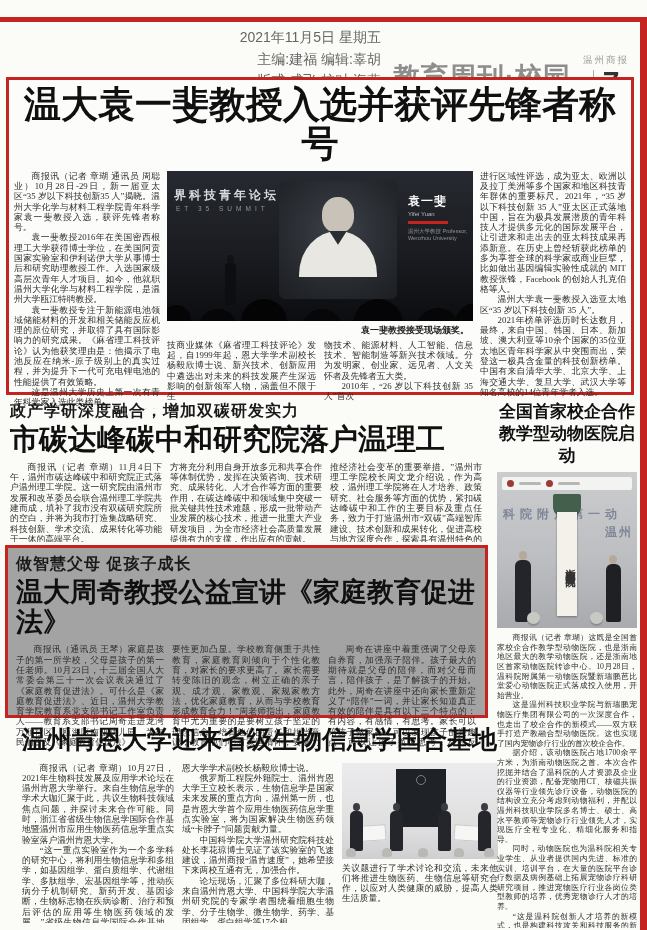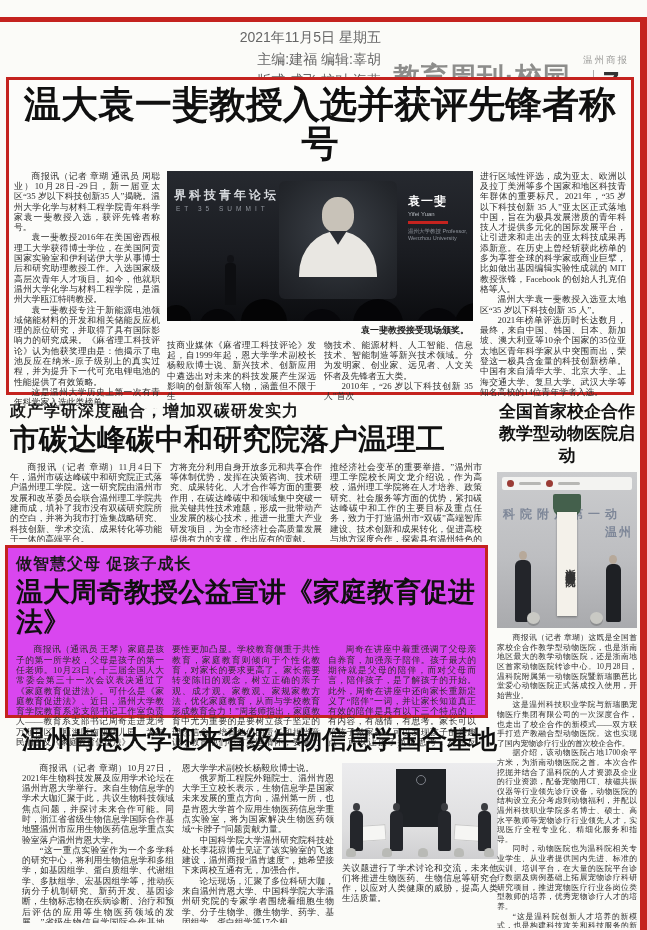--- a/index.html
+++ b/index.html
@@ -63,21 +63,21 @@
               box-shadow: 42px 8px 0 4px #060608, 88px 2px 0 8px #040405, 146px 10px 0 6px #07070a,
                           202px 4px 0 10px #050507, 262px 10px 0 7px #060609, 300px 4px 0 6px #050506; }
 
   
   .a2 { position:absolute; left:10px; top:401px; width:478px; height:141px; overflow:hidden; }
   .a2 .headline-l { font-size:29px; margin-top:2px; }
   .a2-cols { display:flex; gap:8px; margin-top:6px; height:86px; overflow:hidden; }
   .a2-cols .col { width:152px; }
 
   
-  .a3 { position:absolute; left:5px; top:545px; width:483px; height:173px; border:3px solid #c4231f; background:#d946ef; padding:6px 8px 5px; }
+  .a3 { position:absolute; left:5px; top:545px; width:483px; height:173px; border:3px solid #c4231f; background:#a3a3a3; padding:6px 8px 5px; }
   .a3 .headline-l { font-size:27px; margin-top:3px; }
   .a3-cols { display:flex; gap:8px; margin-top:7px; height:104px; overflow:hidden; }
   .a3-cols .col { width:148px; }
 
   
   .a4 { position:absolute; left:22px; top:724px; width:478px; height:204px; overflow:hidden; }
   .a4 .headline-l { font-size:25px; margin-top:2px; }
   .a4-cols { display:flex; gap:8px; margin-top:9px; height:160px; overflow:hidden; }
   .a4-cols .col { width:152px; }
   .a4-col3 { width:156px; }

